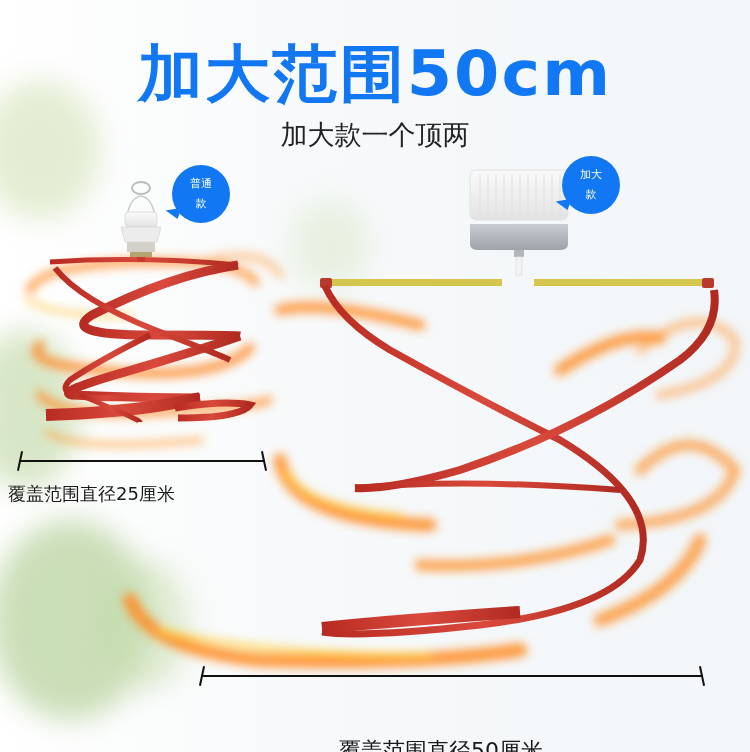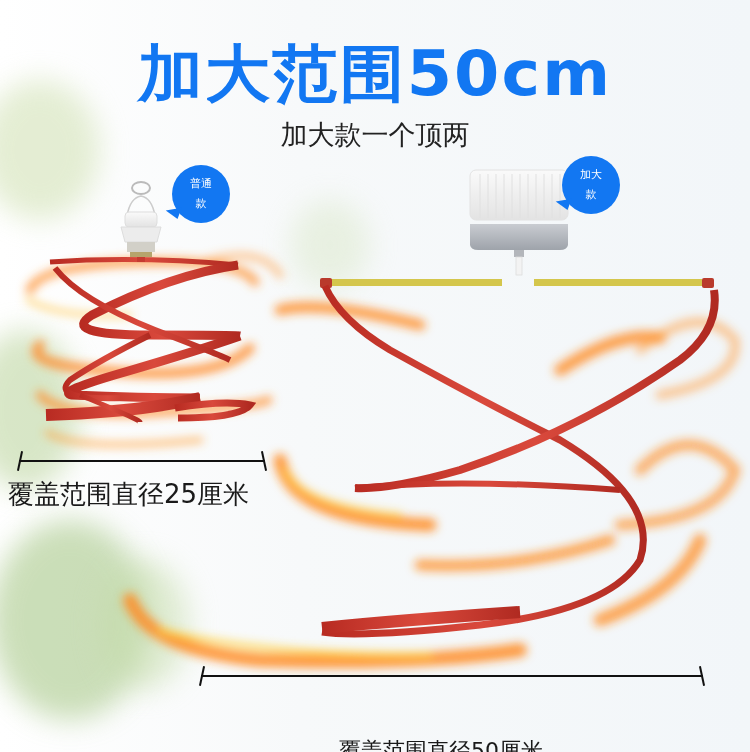--- a/index.html
+++ b/index.html
@@ -150,21 +150,21 @@
   </div>
   <div class="bubble" style="left:562px;top:156px;">
     <span>加大</span>
     <span>款</span>
   </div>
 
   <div class="dim" style="left:19px;top:460px;width:246px;">
     <span class="cap" style="left:0;transform:rotate(12deg);"></span>
     <span class="cap" style="right:0;transform:rotate(-12deg);"></span>
   </div>
-  <div class="label" style="left:8px;top:480px;font-size:26px;">覆盖范围直径25厘米</div>
+  <div class="label" style="left:8px;top:480px;font-size:18px;">覆盖范围直径25厘米</div>
 
   <div class="dim" style="left:201px;top:675px;width:502px;">
     <span class="cap" style="left:0;transform:rotate(12deg);"></span>
     <span class="cap" style="right:0;transform:rotate(-12deg);"></span>
   </div>
   <div class="label" style="left:339px;top:716px;margin-top:21px;">覆盖范围直径50厘米</div>
 
 </div>
 
 </body></html>

